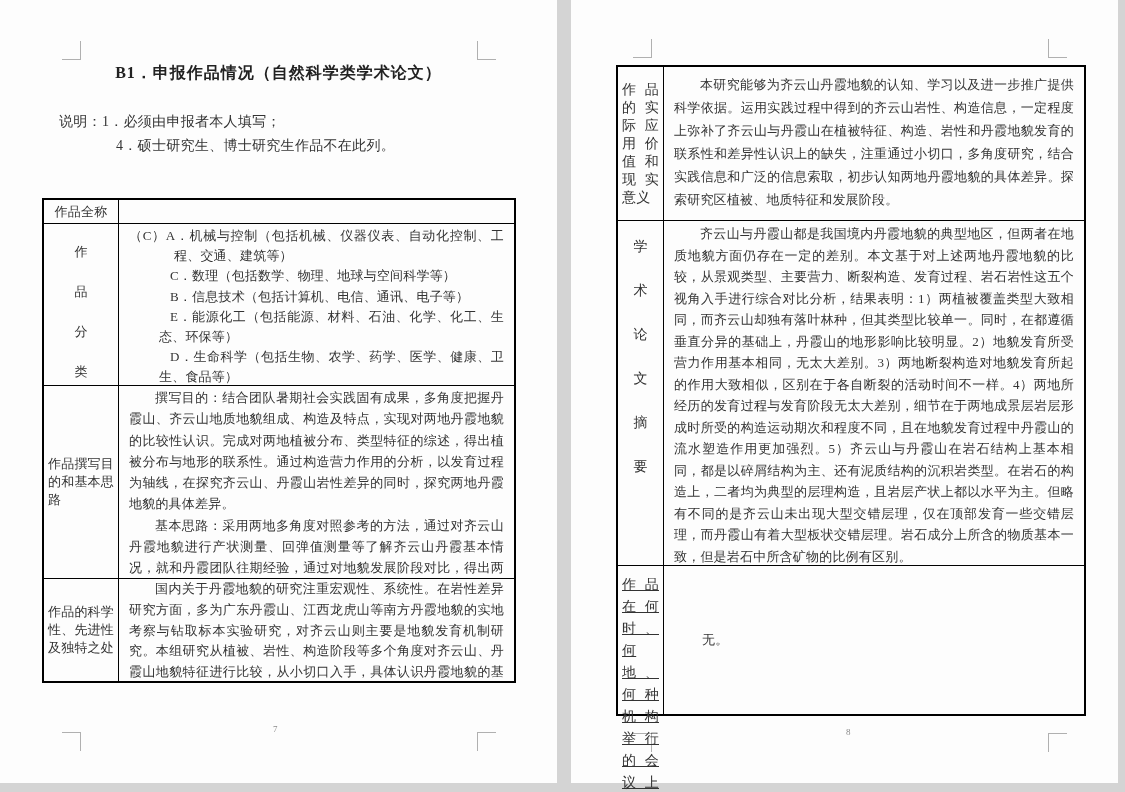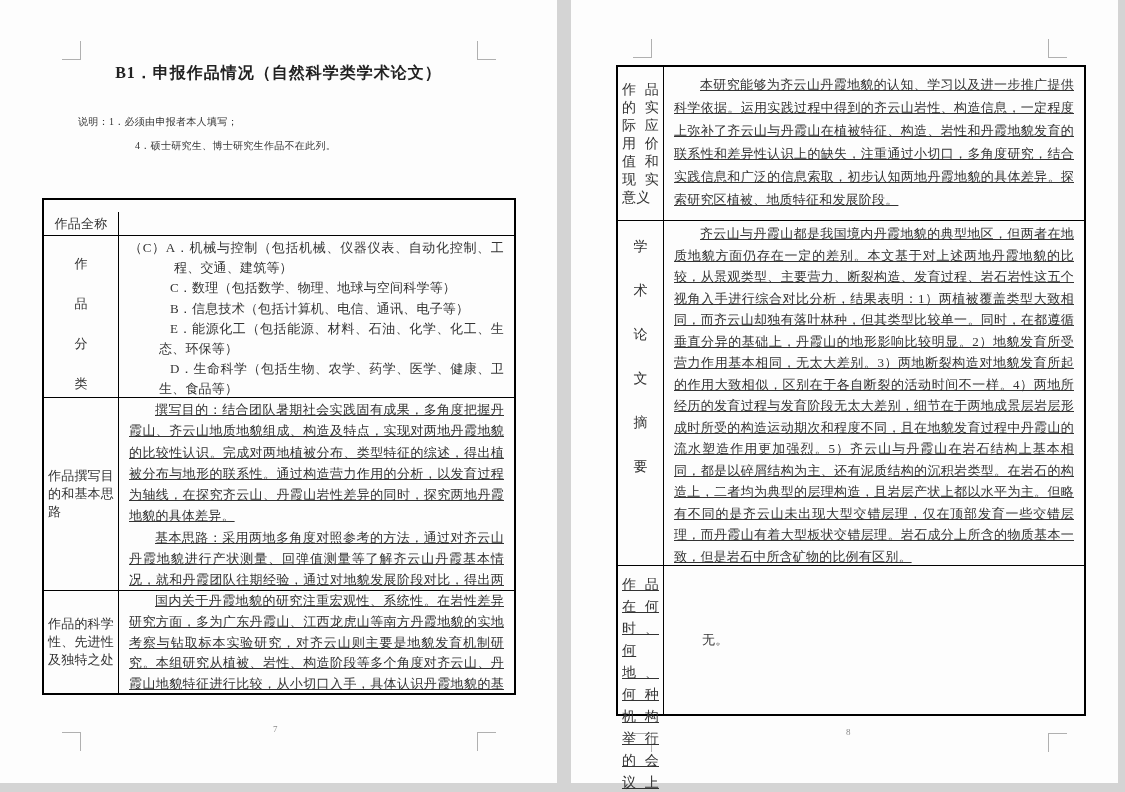--- a/index.html
+++ b/index.html
@@ -19,22 +19,22 @@
   .mark.tr { border-left:1px solid #b0b0b0;  border-bottom:1px solid #b0b0b0; }
   .mark.bl { border-right:1px solid #b0b0b0; border-top:1px solid #b0b0b0; }
   .mark.br { border-left:1px solid #b0b0b0;  border-top:1px solid #b0b0b0; }
 
   .doc-title {
     position:absolute; top:63px; left:0; width:100%;
     text-align:center; font-size:16px; font-weight:bold;
     letter-spacing:1px; color:#222;
   }
   .notes {
-    position:absolute; top:110px; left:78px; width:420px;
-    font-size:10px; line-height:23.5px; color:#333; letter-spacing:0.3px;
+    position:absolute; top:110px; left:59px; width:420px;
+    font-size:14px; line-height:23.5px; color:#333; letter-spacing:0.3px;
   }
   .notes .cont { padding-left:57px; }
 
   .tbl { position:absolute; border:2px solid #000; background:transparent; }
   .tbl-left  { left:42px; top:198px; width:470px; }
   .tbl-right { left:45px; top:65px;  width:466px; }
   .row { display:flex; box-sizing:border-box; }
   .row + .row { border-top:1px solid #000; }
   .lbl {
     border-right:1px solid #000; box-sizing:border-box;
@@ -43,24 +43,24 @@
     padding:2px 4px; letter-spacing:0.2px;
   }
   .tbl-left  .lbl { width:75px; }
   .tbl-right .lbl { width:46px; font-size:14px; }
   .lbl .lbl-text { width:100%; text-align:justify; }
   .cnt {
     flex:1; box-sizing:border-box; padding:0 10px;
     font-size:13px; text-align:justify; color:#333;
     letter-spacing:0.2px; overflow:hidden;
   }
-  .para { text-indent:2em;text-decoration:underline; }
+  .para { text-indent:2em; }
 
   
-  .L1 { height:23px;margin-top:12px; }
+  .L1 { height:23px; }
   .L1 .lbl { font-size:13px; }
   .L2 { height:162px; }
   .L2 .cnt { line-height:20.2px; padding-top:2px; }
   .L3 { height:193px; }
   .L3 .cnt { line-height:21.3px; padding-top:1px; }
   .L4 { height:103px; }
   .L4 .cnt { line-height:20.8px; }
   .vlabel { justify-content:flex-start; }
   .vlabel span { display:block; }
   .L2 .vlabel { padding-top:8px; line-height:40px; }

